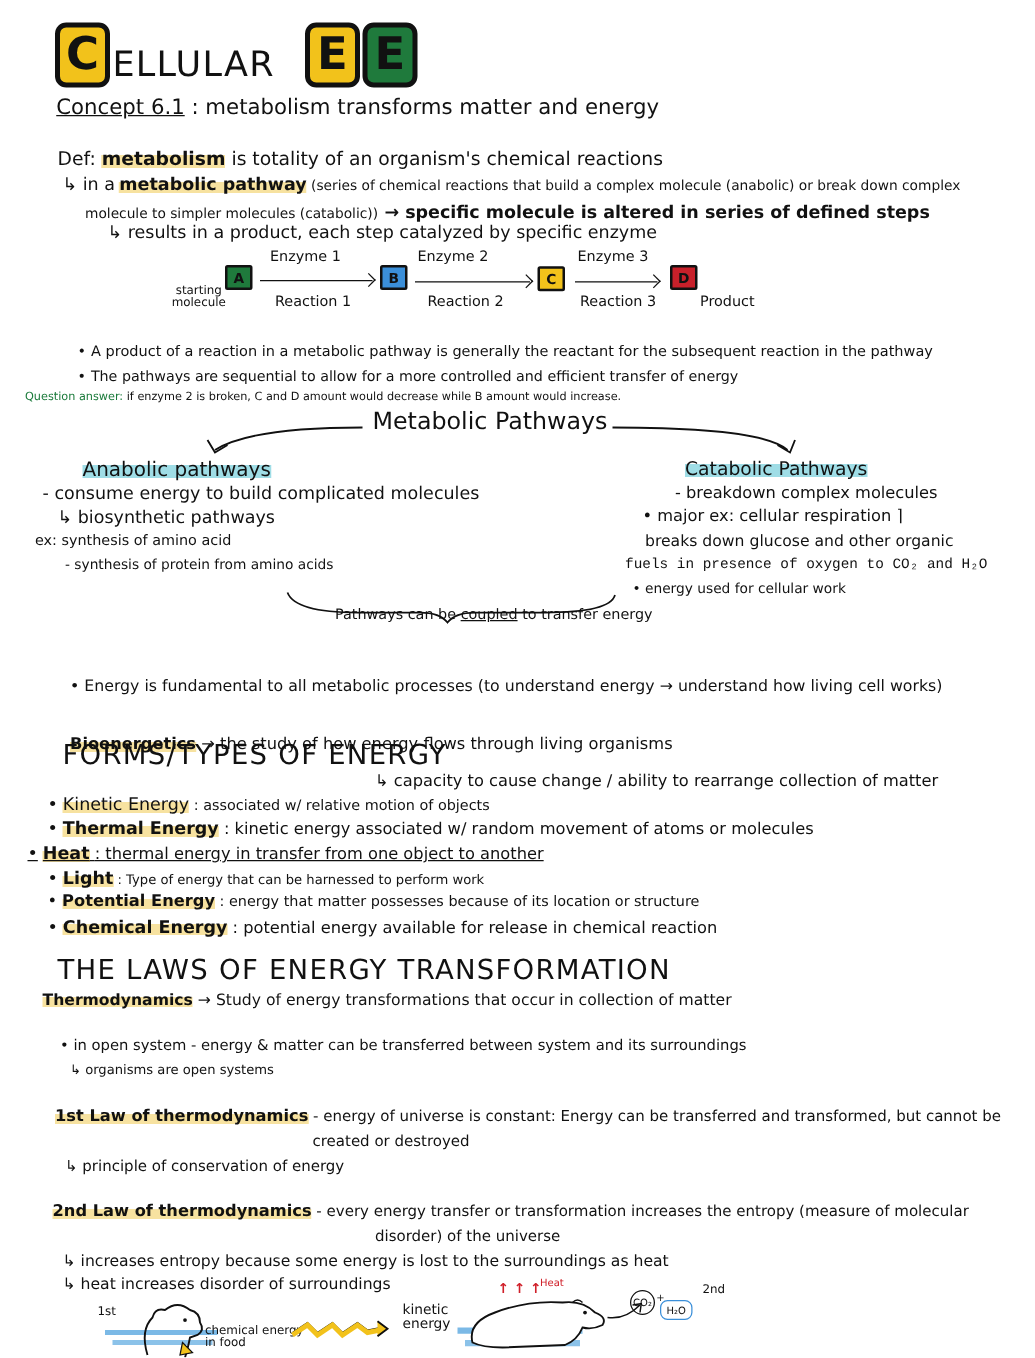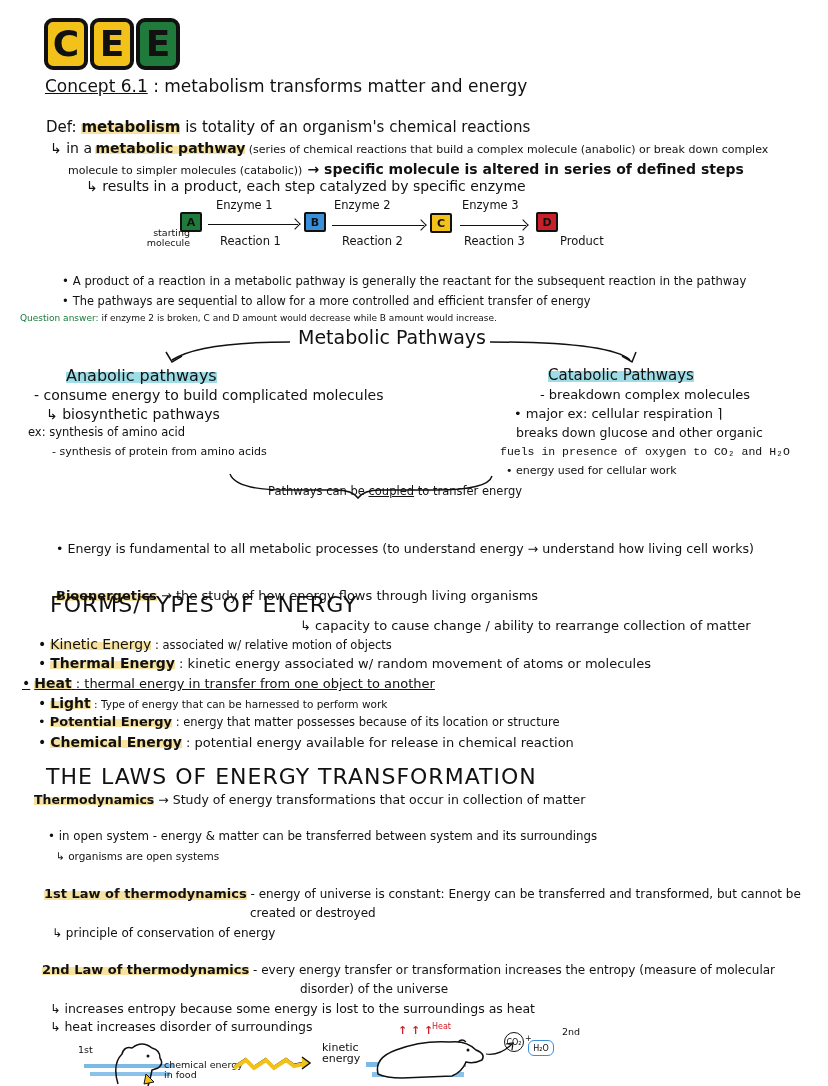--- a/index.html
+++ b/index.html
@@ -37,20 +37,21 @@
 
   .section-head { font-family: "DejaVu Sans", sans-serif; font-size: 22px; letter-spacing: 1px; }
   .bullet::before { content: "•"; margin-right: 4px; }
   .red { color: #d0202a; }
 </style>
 </head>
 <body>
 
 <div id="title" class="abs">
   <span class="cap-box" style="background:#f2c21b;">C</span>
+  <span class="cap-word">ELLULAR</span>
   <span class="cap-box" style="background:#f2c21b;">E</span>
   <span class="cap-box" style="background:#1f7a3c;">E</span>
 </div>
 
 <div class="abs concept">
   <u>Concept 6.1</u>
   <span>: metabolism transforms matter and energy</span>
 </div>
 
 <div class="abs line" style="left:46px; top:118px; font-size:15px;">
@@ -75,21 +76,21 @@
   <div class="abs small" style="left:462px; top:2px;">Enzyme 3</div>
 
   <div class="pbox" style="left:180px; top:16px; background:#1f7a3c;">A</div>
   <div class="parrow" style="left:208px; top:28px; width:90px;"></div>
   <div class="pbox" style="left:304px; top:16px; background:#3b8fd9;">B</div>
   <div class="parrow" style="left:332px; top:29px; width:92px;"></div>
   <div class="pbox" style="left:430px; top:17px; background:#f2c21b;">C</div>
   <div class="parrow" style="left:460px; top:29px; width:66px;"></div>
   <div class="pbox" style="left:536px; top:16px; background:#c8202a;">D</div>
 
-  <div class="abs tiny" style="left:128px; top:32px; width:62px; white-space:normal; line-height:10px; text-align:right;">starting molecule</div>
+  <div class="abs tiny" style="left:128px; top:32px; width:62px; white-space:normal; line-height:10px; text-align:center;">starting molecule</div>
   <div class="abs small" style="left:220px; top:38px;">Reaction 1</div>
   <div class="abs small" style="left:342px; top:38px;">Reaction 2</div>
   <div class="abs small" style="left:464px; top:38px;">Reaction 3</div>
   <div class="abs small" style="left:560px; top:38px;">Product</div>
 </div>
 
 <div class="abs bullet" style="left:62px; top:274px; font-size:11.6px;">A product of a reaction in a metabolic pathway is generally the reactant for the subsequent reaction in the pathway</div>
 <div class="abs bullet" style="left:62px; top:294px; font-size:11.4px;">The pathways are sequential to allow for a more controlled and efficient transfer of energy</div>
 <div class="abs" style="left:20px; top:313px; font-size:9px;">
   <span class="green-note">Question answer:</span>

